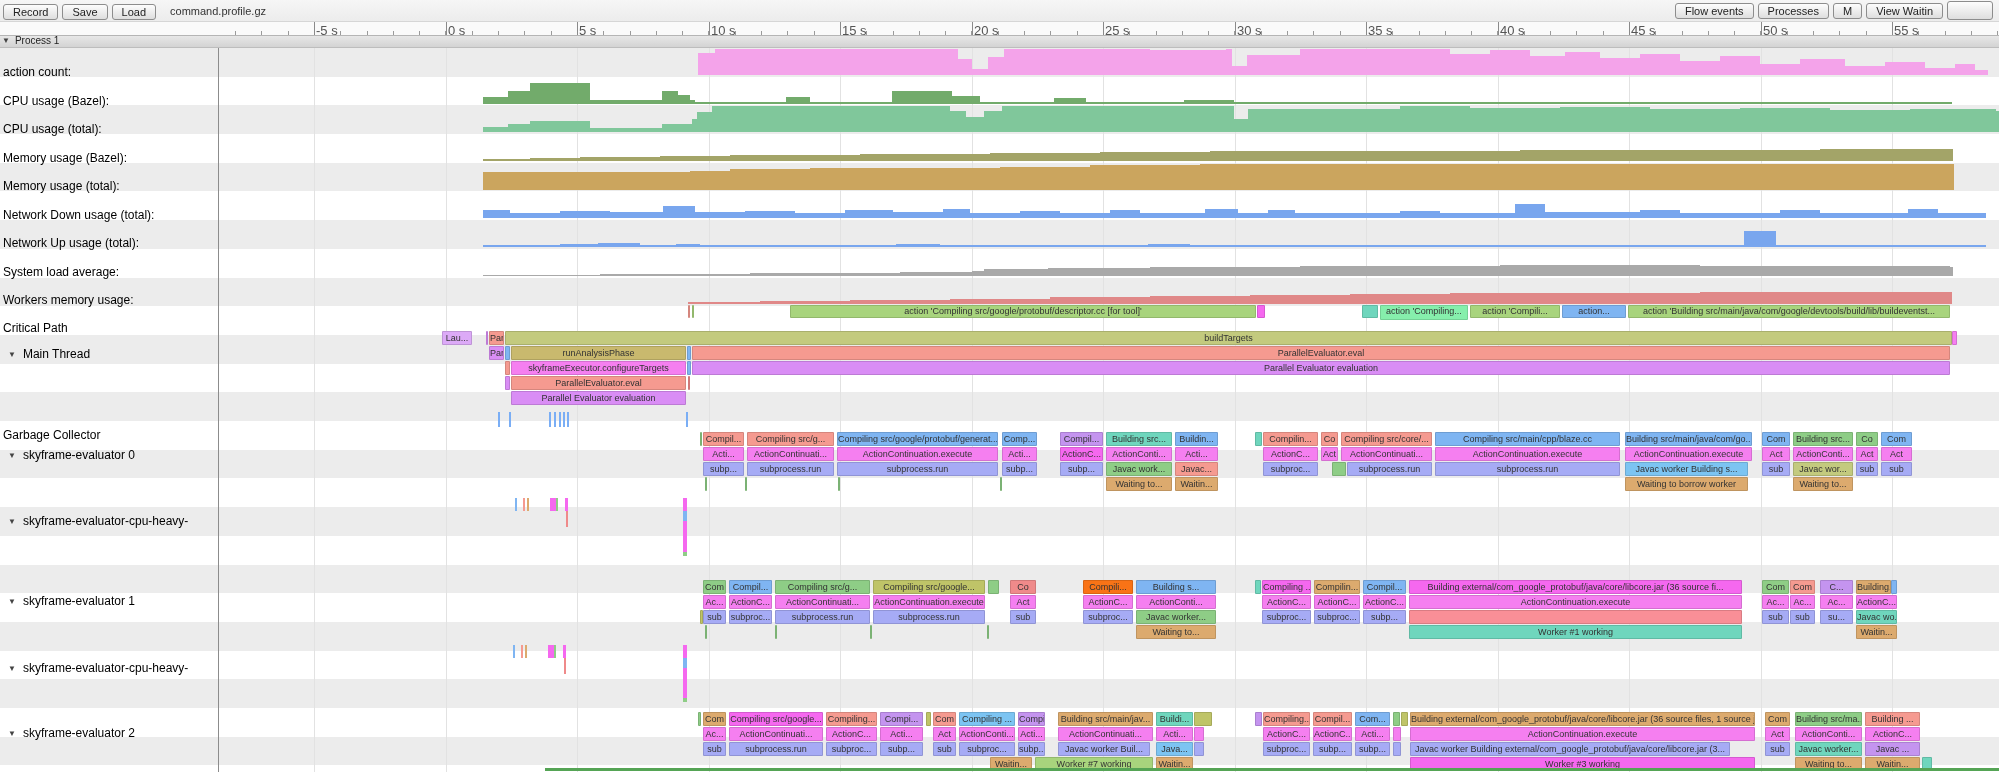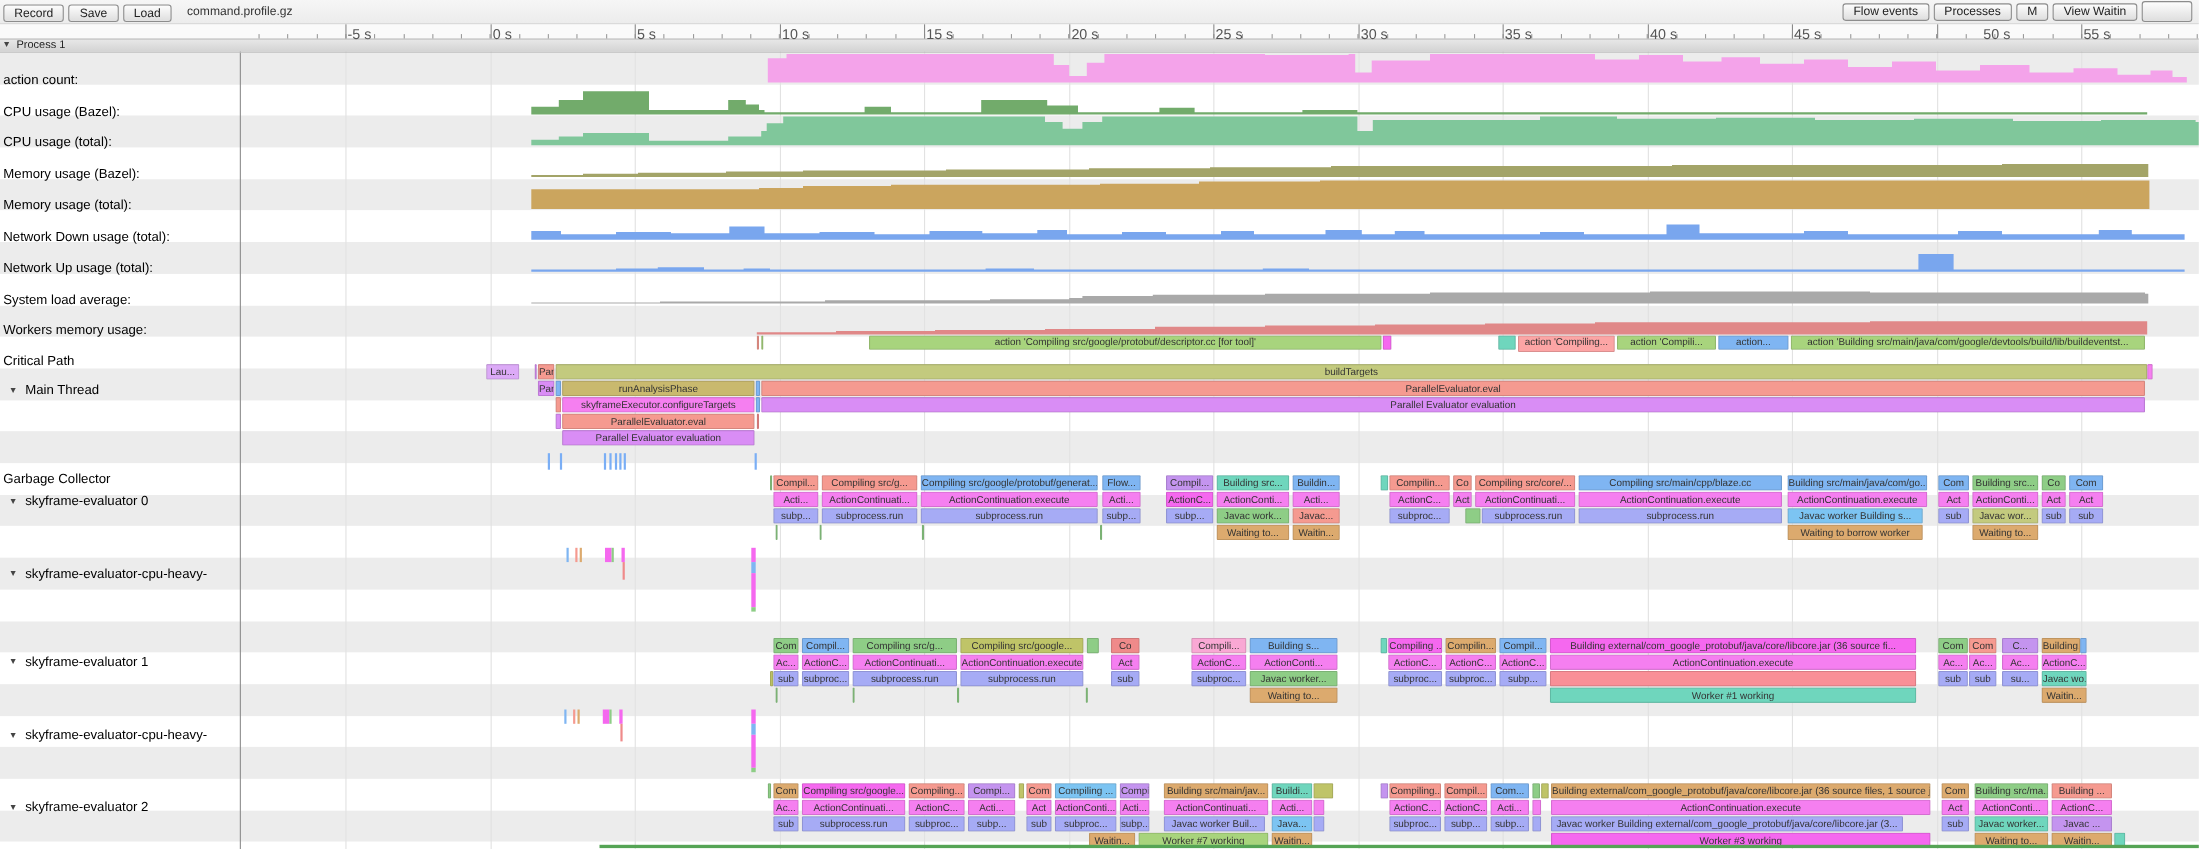--- a/index.html
+++ b/index.html
@@ -136,21 +136,21 @@
       <div class="tick-label" style="left: 1105px;">25 s</div>
       <div class="tick-major" style="left: 1235px;"></div>
       <div class="tick-label" style="left: 1237px;">30 s</div>
       <div class="tick-major" style="left: 1366px;"></div>
       <div class="tick-label" style="left: 1368px;">35 s</div>
       <div class="tick-major" style="left: 1498px;"></div>
       <div class="tick-label" style="left: 1500px;">40 s</div>
       <div class="tick-major" style="left: 1629px;"></div>
       <div class="tick-label" style="left: 1631px;">45 s</div>
       <div class="tick-major" style="left: 1761px;"></div>
-      <div class="tick-label" style="left: 1763px; margin-left: 40px;">50 s</div>
+      <div class="tick-label" style="left: 1763px;">50 s</div>
       <div class="tick-major" style="left: 1892px;"></div>
       <div class="tick-label" style="left: 1894px;">55 s</div>
     </div>
   <div id="process-bar"><span class="arrow">▼</span><span>Process 1</span></div>
   <div id="stripes">
       <div class="stripe" style="top: 48px; height: 28.7px;"></div>
       <div class="stripe" style="top: 105.4px; height: 28.7px;"></div>
       <div class="stripe" style="top: 162.8px; height: 28.7px;"></div>
       <div class="stripe" style="top: 220.2px; height: 28.7px;"></div>
       <div class="stripe" style="top: 277.6px; height: 28.7px;"></div>
@@ -188,21 +188,21 @@
       <path d="M 483 247 L 483 245 L 560 245 L 560 244 L 598 244 L 598 243 L 640 243 L 640 245 L 676 245 L 676 244 L 700 244 L 700 245 L 896 245 L 896 244 L 940 244 L 940 245 L 1148 245 L 1148 244 L 1190 244 L 1190 245 L 1740 245 L 1740 245 L 1744 245 L 1744 231 L 1776 231 L 1776 245 L 1985 245 L 1985 245 L 1986 245 L 1986 247 L 1986 247 Z" fill="#79a6ee"></path>
       <path d="M 483 276 L 483 275 L 600 275 L 600 274 L 750 274 L 750 273 L 900 273 L 900 272 L 972 272 L 972 271 L 984 271 L 984 269 L 1048 269 L 1048 268 L 1150 268 L 1150 267 L 1300 267 L 1300 266 L 1500 266 L 1500 265 L 1700 265 L 1700 266 L 1850 266 L 1850 266 L 1950 266 L 1950 267 L 1953 267 L 1953 276 L 1953 276 Z" fill="#a9a9a9"></path>
       <path d="M 688 304 L 688 302 L 760 302 L 760 301 L 850 301 L 850 300 L 950 300 L 950 299 L 1050 299 L 1050 297 L 1150 297 L 1150 296 L 1250 296 L 1250 295 L 1350 295 L 1350 294 L 1450 294 L 1450 293 L 1600 293 L 1600 293 L 1700 293 L 1700 292 L 1950 292 L 1950 292 L 1952 292 L 1952 304 L 1952 304 Z" fill="#e08888"></path>
     </svg>
   <div id="blocks">
       <div class="blk" style="left: 688px; top: 305px; width: 2px; height: 13px; line-height: 11px; background: rgb(245, 154, 144);"></div>
       <div class="blk" style="left: 692px; top: 305px; width: 2px; height: 13px; line-height: 11px; background: rgb(168, 212, 125);"></div>
       <div class="blk" style="left: 790px; top: 305px; width: 466px; height: 13px; line-height: 11px; background: rgb(168, 212, 125);">action 'Compiling src/google/protobuf/descriptor.cc [for tool]'</div>
       <div class="blk" style="left: 1257px; top: 305px; width: 8px; height: 13px; line-height: 11px; background: rgb(245, 104, 239);"></div>
       <div class="blk" style="left: 1362px; top: 305px; width: 16px; height: 13px; line-height: 11px; background: rgb(111, 214, 189);"></div>
-      <div class="blk" style="left: 1380px; top: 305px; width: 88px; height: 15px; line-height: 11px; background: #fca5a5;">action 'Compiling...</div>
+      <div class="blk" style="left: 1380px; top: 305px; width: 88px; height: 15px; line-height: 11px; background: #86efac;">action 'Compiling...</div>
       <div class="blk" style="left: 1470px; top: 305px; width: 90px; height: 13px; line-height: 11px; background: rgb(168, 212, 125);">action 'Compili...</div>
       <div class="blk" style="left: 1562px; top: 305px; width: 64px; height: 13px; line-height: 11px; background: rgb(127, 181, 242);">action...</div>
       <div class="blk" style="left: 1628px; top: 305px; width: 322px; height: 13px; line-height: 11px; background: rgb(168, 212, 125);">action 'Building src/main/java/com/google/devtools/build/lib/buildeventst...</div>
       <div class="blk" style="left: 442px; top: 331px; width: 30px; height: 14px; line-height: 12px; background: rgb(220, 170, 247);">Lau...</div>
       <div class="blk" style="left: 486px; top: 331px; width: 2px; height: 14px; line-height: 12px; background: rgb(217, 141, 245);"></div>
       <div class="blk" style="left: 489px; top: 331px; width: 15px; height: 14px; line-height: 12px; background: rgb(245, 154, 144);">Par</div>
       <div class="blk" style="left: 505px; top: 331px; width: 1447px; height: 14px; line-height: 12px; background: rgb(195, 202, 126);">buildTargets</div>
       <div class="blk" style="left: 1952px; top: 331px; width: 5px; height: 14px; line-height: 12px; background: rgb(245, 127, 240);"></div>
       <div class="blk" style="left: 489px; top: 346px; width: 15px; height: 14px; line-height: 12px; background: rgb(217, 141, 245);">Par</div>
       <div class="blk" style="left: 505px; top: 346px; width: 5px; height: 14px; line-height: 12px; background: rgb(127, 181, 242);"></div>
@@ -214,21 +214,21 @@
       <div class="blk" style="left: 687px; top: 361px; width: 4px; height: 14px; line-height: 12px; background: rgb(127, 181, 242);"></div>
       <div class="blk" style="left: 692px; top: 361px; width: 1258px; height: 14px; line-height: 12px; background: rgb(217, 141, 245);">Parallel Evaluator evaluation</div>
       <div class="blk" style="left: 505px; top: 376px; width: 5px; height: 14px; line-height: 12px; background: rgb(217, 141, 245);"></div>
       <div class="blk" style="left: 511px; top: 376px; width: 175px; height: 14px; line-height: 12px; background: rgb(245, 154, 144);">ParallelEvaluator.eval</div>
       <div class="blk" style="left: 688px; top: 376px; width: 2px; height: 14px; line-height: 12px; background: rgb(239, 138, 138);"></div>
       <div class="blk" style="left: 511px; top: 391px; width: 175px; height: 14px; line-height: 12px; background: rgb(217, 141, 245);">Parallel Evaluator evaluation</div>
       <div class="blk" style="left: 700px; top: 432px; width: 2px; height: 14px; line-height: 12px; background: rgb(142, 205, 134);"></div>
       <div class="blk" style="left: 703px; top: 432px; width: 41px; height: 14px; line-height: 12px; background: rgb(245, 154, 144);">Compil...</div>
       <div class="blk" style="left: 747px; top: 432px; width: 87px; height: 14px; line-height: 12px; background: rgb(245, 154, 144);">Compiling src/g...</div>
       <div class="blk" style="left: 837px; top: 432px; width: 161px; height: 14px; line-height: 12px; background: rgb(127, 181, 242);">Compiling src/google/protobuf/generat...</div>
-      <div class="blk" style="left: 1002px; top: 432px; width: 35px; height: 14px; line-height: 12px; background: rgb(127, 181, 242);">Flow...</div>
+      <div class="blk" style="left: 1002px; top: 432px; width: 35px; height: 14px; line-height: 12px; background: rgb(127, 181, 242);">Comp...</div>
       <div class="blk" style="left: 1060px; top: 432px; width: 43px; height: 14px; line-height: 12px; background: rgb(196, 148, 239);">Compil...</div>
       <div class="blk" style="left: 1106px; top: 432px; width: 66px; height: 14px; line-height: 12px; background: rgb(111, 214, 189);">Building src...</div>
       <div class="blk" style="left: 1175px; top: 432px; width: 43px; height: 14px; line-height: 12px; background: rgb(127, 181, 242);">Buildin...</div>
       <div class="blk" style="left: 1255px; top: 432px; width: 7px; height: 14px; line-height: 12px; background: rgb(111, 214, 189);"></div>
       <div class="blk" style="left: 1263px; top: 432px; width: 55px; height: 14px; line-height: 12px; background: rgb(245, 154, 144);">Compilin...</div>
       <div class="blk" style="left: 1321px; top: 432px; width: 17px; height: 14px; line-height: 12px; background: rgb(245, 154, 144);">Co</div>
       <div class="blk" style="left: 1341px; top: 432px; width: 91px; height: 14px; line-height: 12px; background: rgb(245, 154, 144);">Compiling src/core/...</div>
       <div class="blk" style="left: 1435px; top: 432px; width: 185px; height: 14px; line-height: 12px; background: rgb(127, 181, 242);">Compiling src/main/cpp/blaze.cc</div>
       <div class="blk" style="left: 1625px; top: 432px; width: 127px; height: 14px; line-height: 12px; background: rgb(127, 181, 242);">Building src/main/java/com/go...</div>
       <div class="blk" style="left: 1762px; top: 432px; width: 28px; height: 14px; line-height: 12px; background: rgb(127, 181, 242);">Com</div>
@@ -274,21 +274,21 @@
       <div class="blk" style="left: 1106px; top: 477px; width: 66px; height: 14px; line-height: 12px; background: rgb(220, 170, 110);">Waiting to...</div>
       <div class="blk" style="left: 1175px; top: 477px; width: 43px; height: 14px; line-height: 12px; background: rgb(220, 170, 110);">Waitin...</div>
       <div class="blk" style="left: 1625px; top: 477px; width: 123px; height: 14px; line-height: 12px; background: rgb(220, 170, 110);">Waiting to borrow worker</div>
       <div class="blk" style="left: 1793px; top: 477px; width: 60px; height: 14px; line-height: 12px; background: rgb(220, 170, 110);">Waiting to...</div>
       <div class="blk" style="left: 703px; top: 580px; width: 23px; height: 14px; line-height: 12px; background: rgb(142, 205, 134);">Com</div>
       <div class="blk" style="left: 729px; top: 580px; width: 43px; height: 14px; line-height: 12px; background: rgb(127, 181, 242);">Compil...</div>
       <div class="blk" style="left: 775px; top: 580px; width: 95px; height: 14px; line-height: 12px; background: rgb(142, 205, 134);">Compiling src/g...</div>
       <div class="blk" style="left: 873px; top: 580px; width: 112px; height: 14px; line-height: 12px; background: rgb(191, 196, 104);">Compiling src/google...</div>
       <div class="blk" style="left: 988px; top: 580px; width: 11px; height: 14px; line-height: 12px; background: rgb(142, 205, 134);"></div>
       <div class="blk" style="left: 1010px; top: 580px; width: 26px; height: 14px; line-height: 12px; background: rgb(239, 138, 138);">Co</div>
-      <div class="blk" style="left: 1083px; top: 580px; width: 50px; height: 14px; line-height: 12px; background: #f9a8d4;">Compili...</div>
+      <div class="blk" style="left: 1083px; top: 580px; width: 50px; height: 14px; line-height: 12px; background: #f97316;">Compili...</div>
       <div class="blk" style="left: 1136px; top: 580px; width: 80px; height: 14px; line-height: 12px; background: rgb(127, 181, 242);">Building s...</div>
       <div class="blk" style="left: 1255px; top: 580px; width: 6px; height: 14px; line-height: 12px; background: rgb(111, 214, 189);"></div>
       <div class="blk" style="left: 1262px; top: 580px; width: 49px; height: 14px; line-height: 12px; background: rgb(245, 104, 239);">Compiling ...</div>
       <div class="blk" style="left: 1314px; top: 580px; width: 46px; height: 14px; line-height: 12px; background: rgb(220, 170, 110);">Compilin...</div>
       <div class="blk" style="left: 1363px; top: 580px; width: 43px; height: 14px; line-height: 12px; background: rgb(127, 181, 242);">Compil...</div>
       <div class="blk" style="left: 1409px; top: 580px; width: 333px; height: 14px; line-height: 12px; background: rgb(245, 104, 239);">Building external/com_google_protobuf/java/core/libcore.jar (36 source fi...</div>
       <div class="blk" style="left: 1762px; top: 580px; width: 27px; height: 14px; line-height: 12px; background: rgb(142, 205, 134);">Com</div>
       <div class="blk" style="left: 1790px; top: 580px; width: 25px; height: 14px; line-height: 12px; background: rgb(245, 154, 144);">Com</div>
       <div class="blk" style="left: 1820px; top: 580px; width: 33px; height: 14px; line-height: 12px; background: rgb(196, 148, 239);">C...</div>
       <div class="blk" style="left: 1856px; top: 580px; width: 35px; height: 14px; line-height: 12px; background: rgb(220, 170, 110);">Building...</div>

